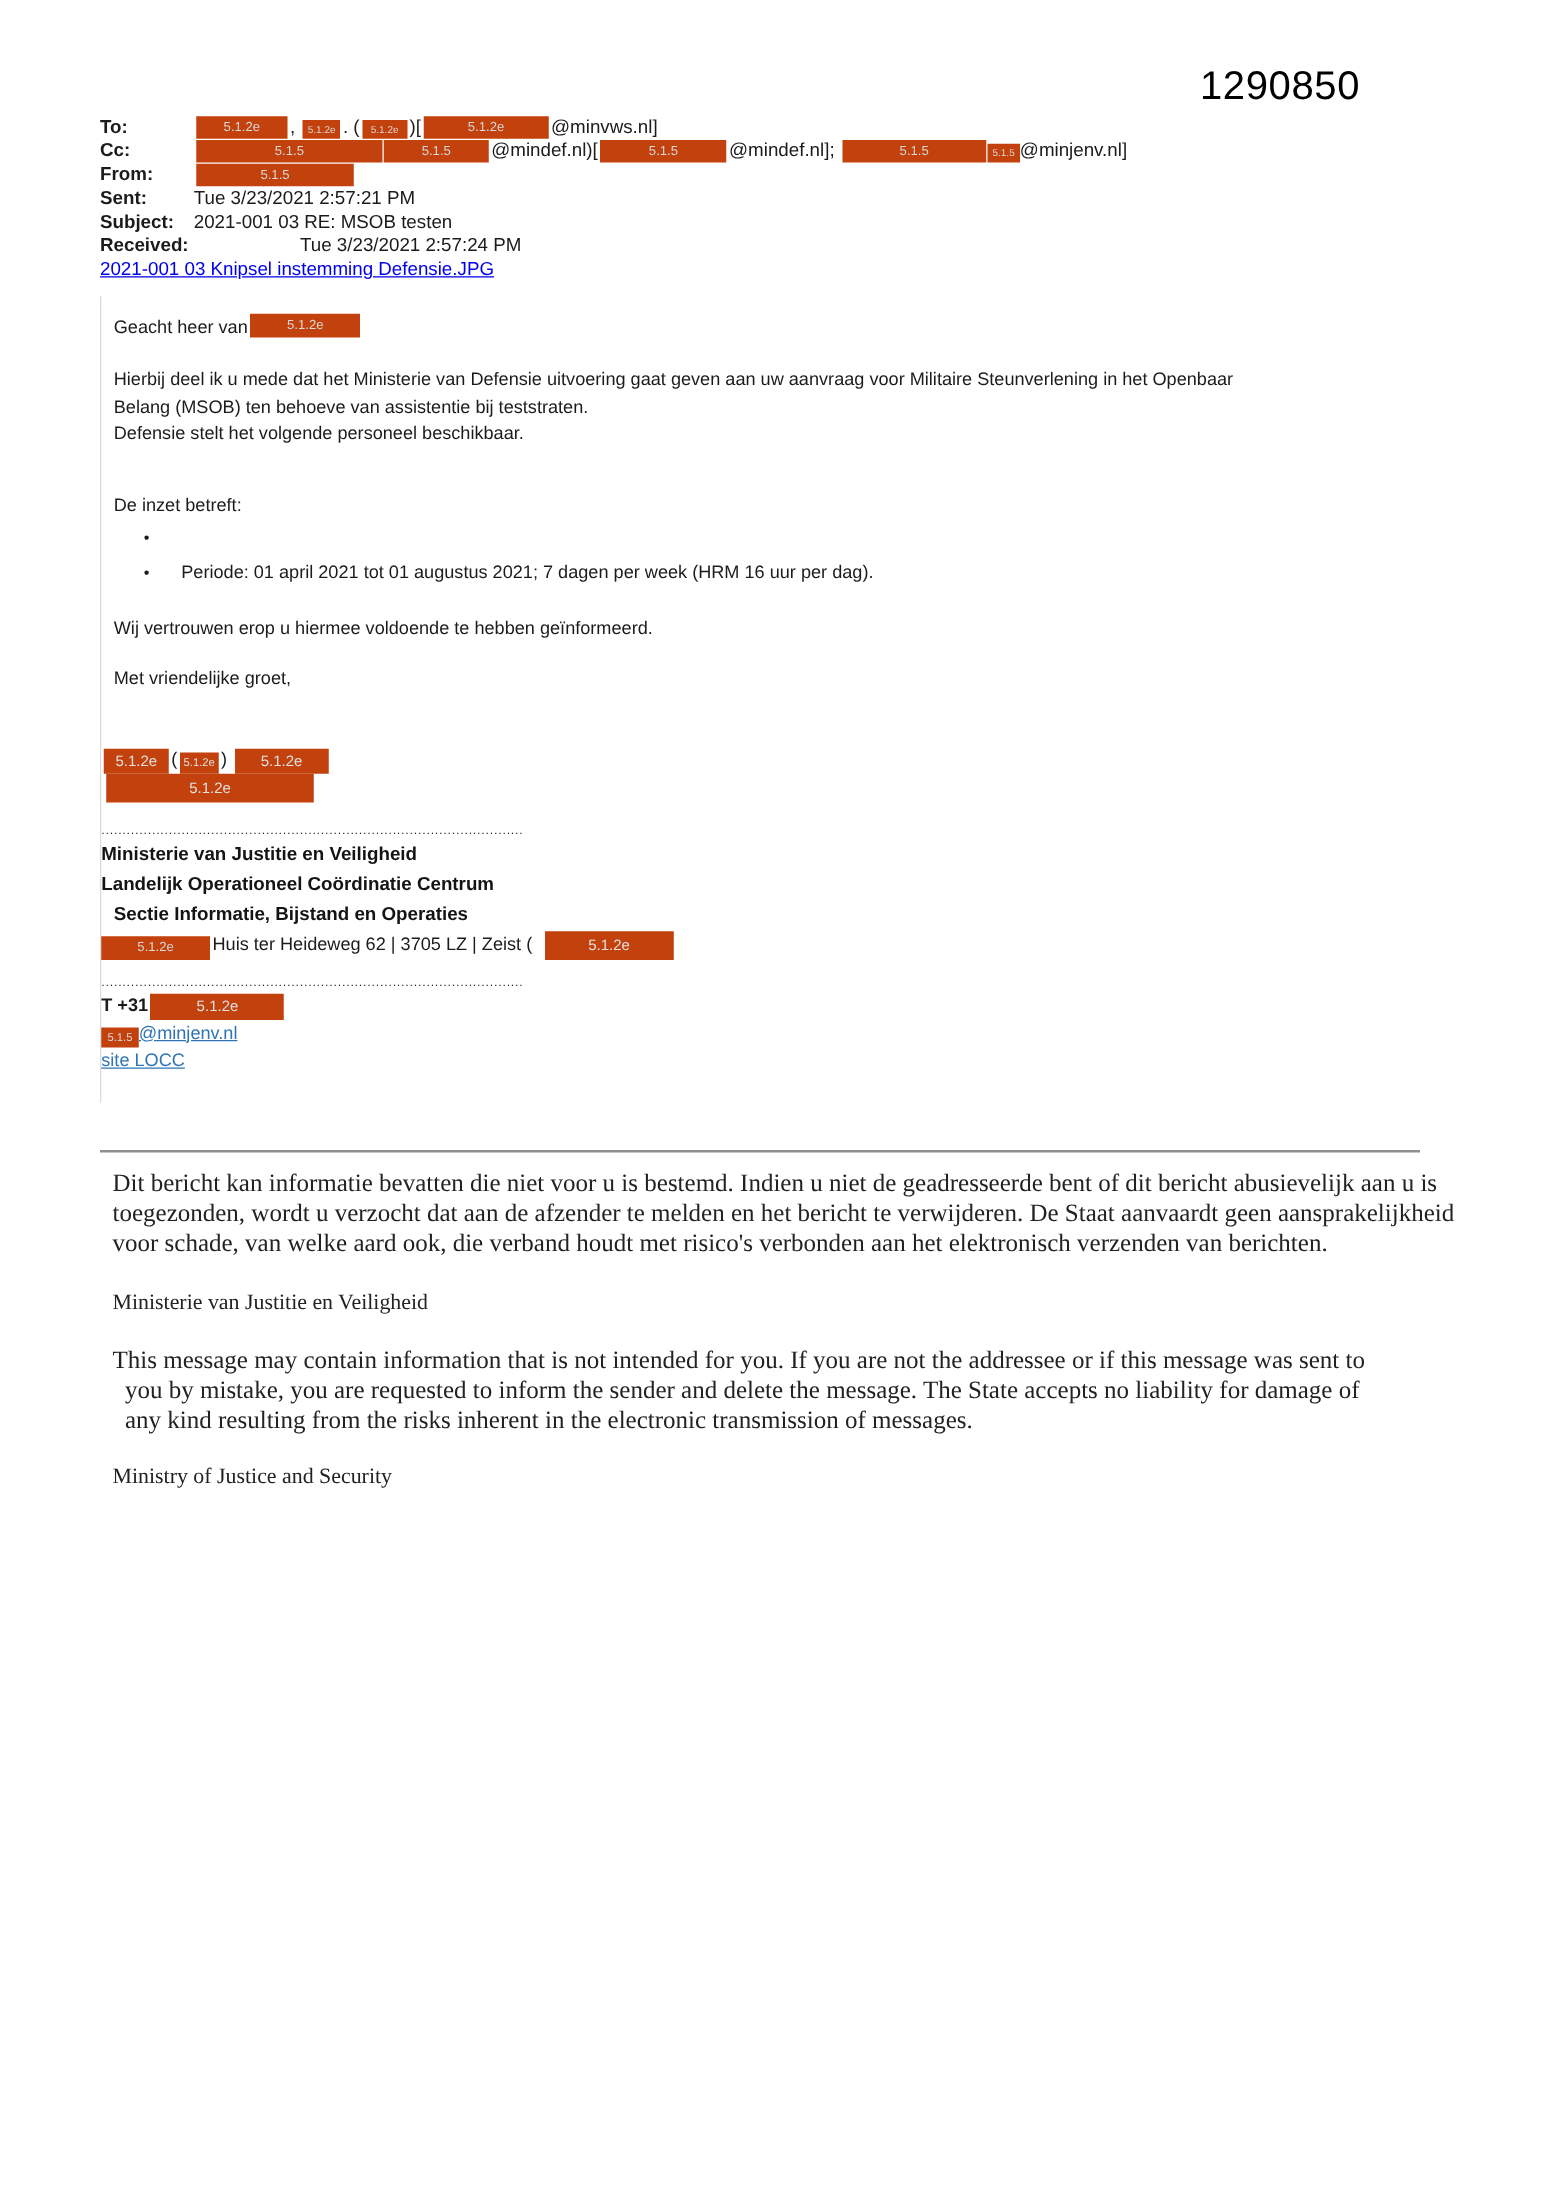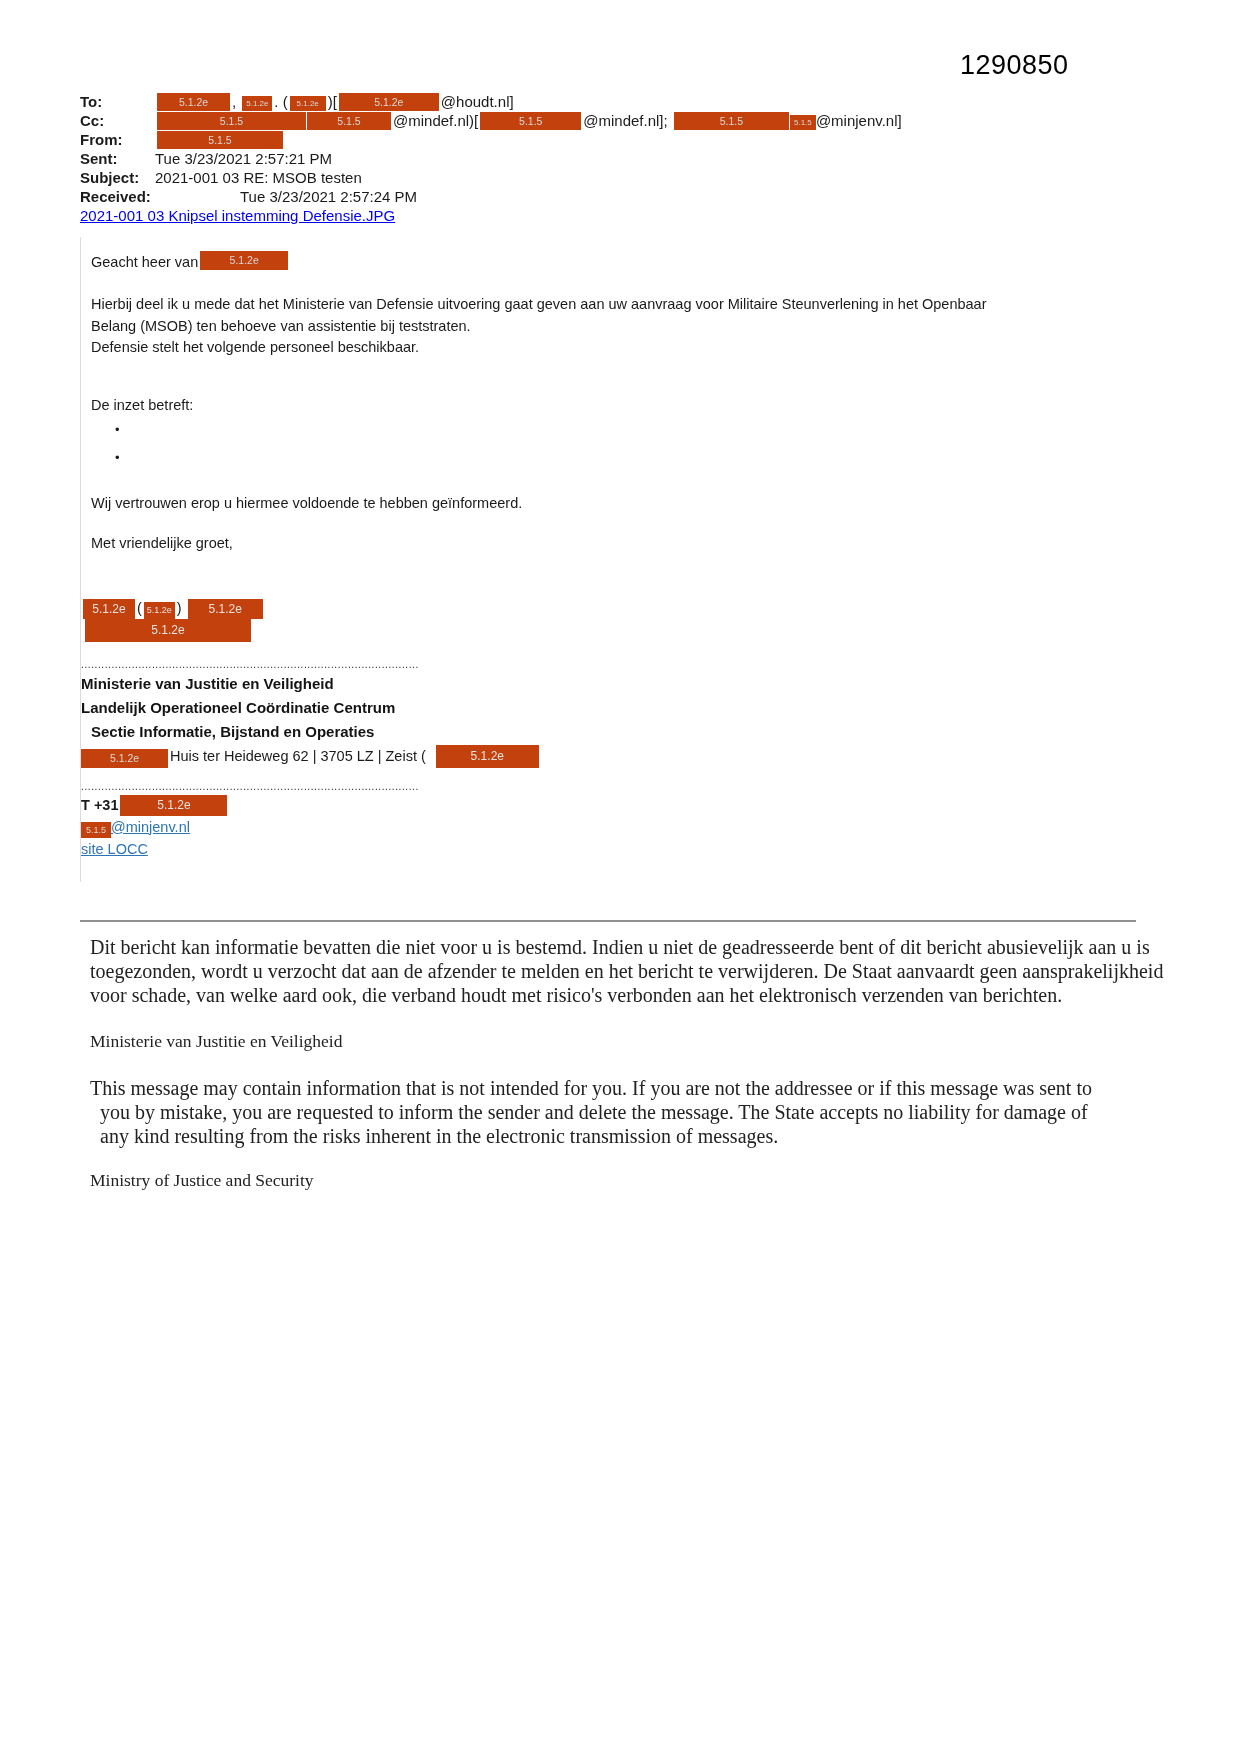--- a/index.html
+++ b/index.html
@@ -1,18 +1,18 @@
 <!DOCTYPE html>
 <html><head>
 <meta charset="utf-8">
 <style>
   html,body{margin:0;padding:0;background:#ffffff;}
   .page{position:relative;width:1241px;height:1754px;background:#ffffff;overflow:hidden;
         font-family:"Liberation Sans",sans-serif;color:#1b1b1b;}
-  .doc-number{position:absolute;top:50px;left:960px;font-size:27px;letter-spacing:0.5px;color:#000;}
+  .doc-number{position:absolute;top:50px;left:960px;font-size:32px;letter-spacing:0.5px;color:#000;}
 
   
   .header{margin:92px 0 0 80px;font-size:15px;}
   .hrow{display:flex;line-height:19px;white-space:nowrap;}
   .hlabel{width:75px;font-weight:700;flex-shrink:0;}
   .hval span{vertical-align:bottom;}
   .hval .txt{display:inline-block;line-height:19px;}
   .received-val{margin-left:85px;}
 
   
@@ -64,21 +64,21 @@
 
 <div class="page">
 
   <div class="doc-number">1290850</div>
 
   <div class="header">
     <div class="hrow">
       <span class="hlabel">To:</span>
       <span class="hval">
         <span class="rbox" style="width:73px">5.1.2e</span><span class="txt">,</span>
-        <span class="rbox sm" style="width:30px">5.1.2e</span><span class="txt">. (</span><span class="rbox sm" style="width:36px">5.1.2e</span><span class="txt">)[</span><span class="rbox" style="width:100px">5.1.2e</span><span class="txt">@houdt.nl]</span>
+        <span class="rbox sm" style="width:30px">5.1.2e</span><span class="txt">. (</span><span class="rbox sm" style="width:36px">5.1.2e</span><span class="txt">)[</span><span class="rbox" style="width:100px">5.1.2e</span><span class="txt">@minvws.nl]</span>
       </span>
     </div>
     <div class="hrow">
       <span class="hlabel">Cc:</span>
       <span class="hval">
         <span class="rbox" style="width:149px;margin-right:0">5.1.5</span><span class="rbox" style="width:84px;margin-left:1px">5.1.5</span><span class="txt">@mindef.nl)[</span><span class="rbox" style="width:101px">5.1.5</span><span class="txt">@mindef.nl];</span>
         <span class="rbox" style="width:115px;margin-right:0">5.1.5</span><span class="rbox sm" style="width:26px;margin-left:1px;margin-right:0">5.1.5</span><span class="txt">@minjenv.nl]</span>
       </span>
     </div>
     <div class="hrow">
@@ -116,20 +116,21 @@
     </div>
 
     <div class="list-intro">De inzet betreft:</div>
 
     <ul class="blist">
       <li>
         <span class="bdot">•</span>
       </li>
       <li>
         <span class="bdot">•</span>
+        <span class="btext">Periode: 01 april 2021 tot 01 augustus 2021; 7 dagen per week (HRM 16 uur per dag).</span>
       </li>
     </ul>
 
     <div class="closing">Wij vertrouwen erop u hiermee voldoende te hebben geïnformeerd.</div>
 
     <div class="salutation">Met vriendelijke groet,</div>
 
     <div class="sig">
       <div class="sigrow">
         <span class="rbox sig" style="width:52px">5.1.2e</span><span>(</span><span class="rbox sig" style="width:31px;height:17px;line-height:17px;font-size:9px">5.1.2e</span><span>)</span>

